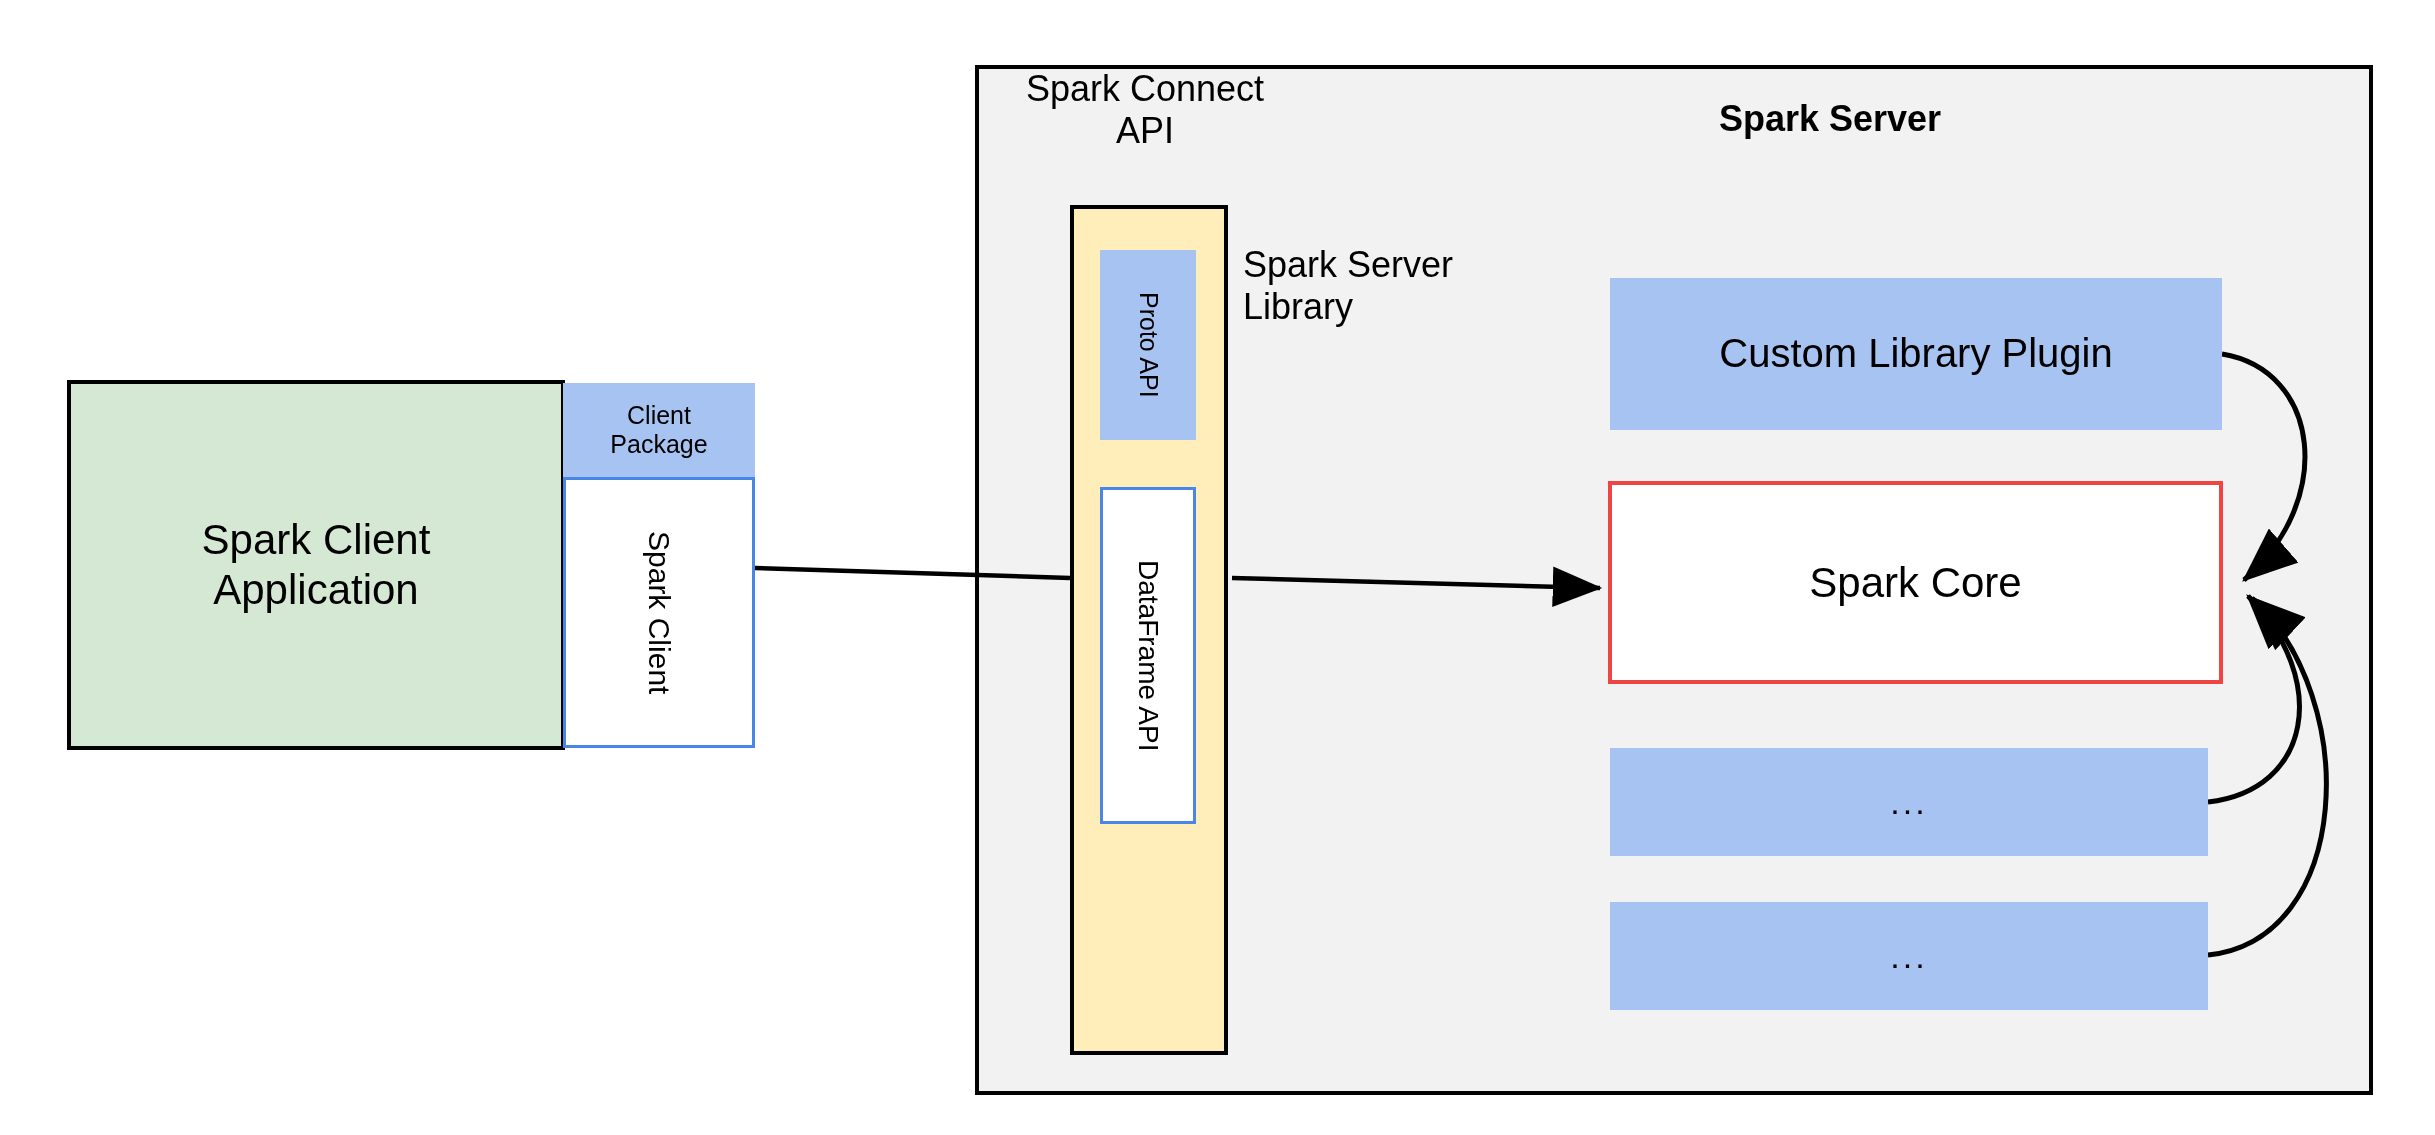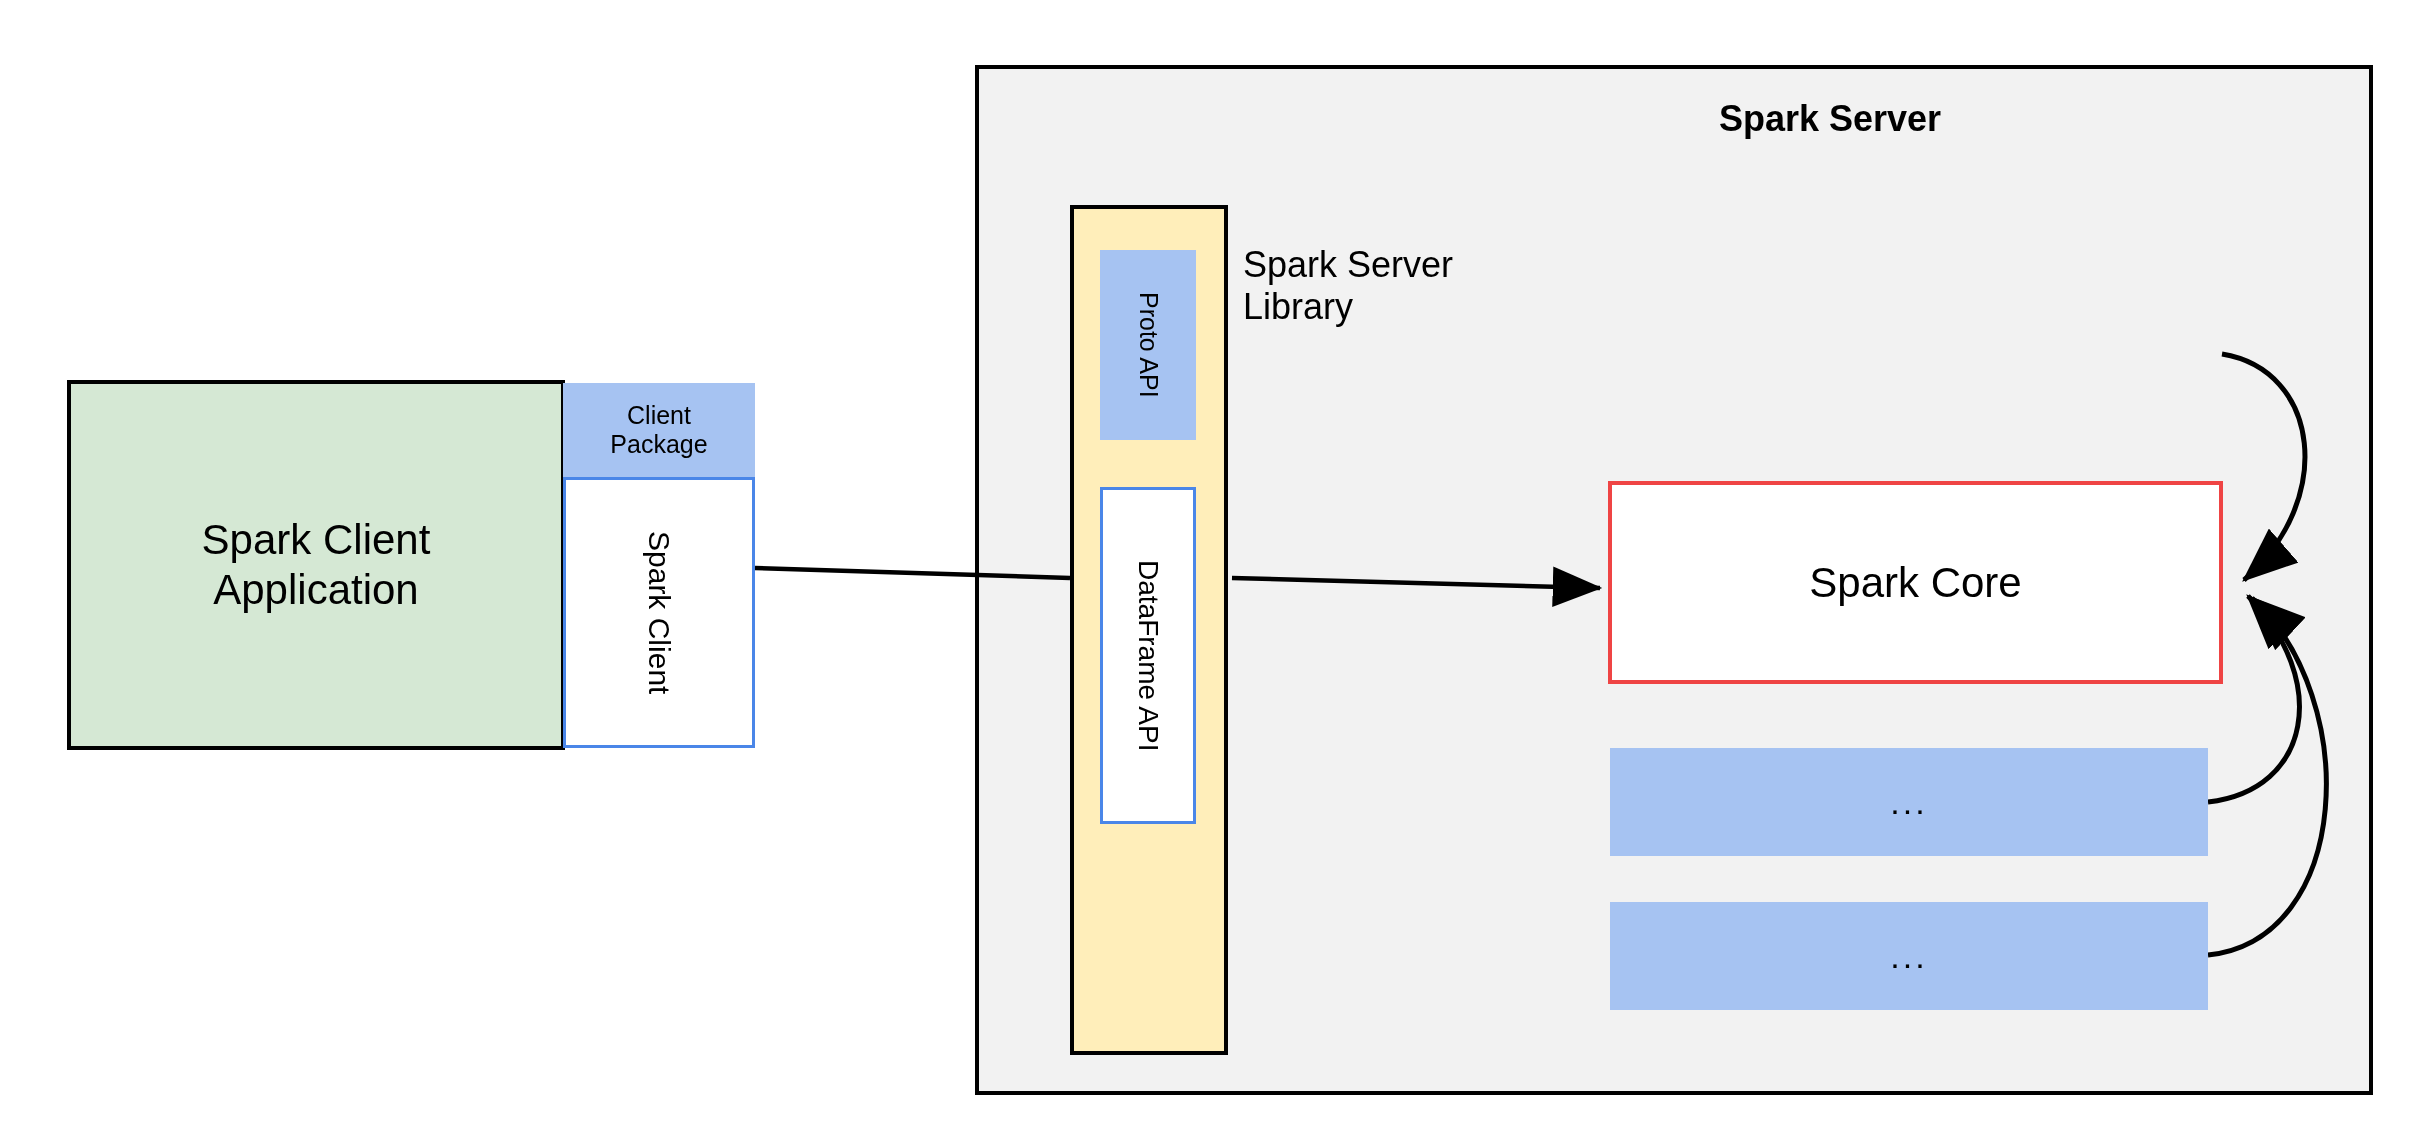--- a/index.html
+++ b/index.html
@@ -175,40 +175,47 @@
 
   <div class="box" id="client-package">
     <span style="white-space: pre-line;">Client
 Package</span>
   </div>
 
   <div class="box" id="spark-client">
     <span class="vert">Spark Client</span>
   </div>
 
+  <div class="box" id="spark-connect-api-label">
+    <span style="white-space: pre-line; display:block; width:100%;">Spark Connect
+API</span>
+  </div>
 
   <div class="box" id="spark-server-label">
     <span>Spark Server</span>
   </div>
 
   <div class="box" id="spark-server-library-label">
     <span style="white-space: pre-line;">Spark Server
 Library</span>
   </div>
 
   <div class="box" id="connect-stack"></div>
 
   <div class="box" id="proto-api">
     <span class="vert">Proto API</span>
   </div>
 
   <div class="box" id="dataframe-api">
     <span class="vert">DataFrame API</span>
   </div>
 
+  <div class="box" id="custom-library-plugin">
+    <span>Custom Library Plugin</span>
+  </div>
 
   <div class="box" id="spark-core">
     <span>Spark Core</span>
   </div>
 
   <div class="box" id="etc-one">
     <span>...</span>
   </div>
 
   <div class="box" id="etc-two">

